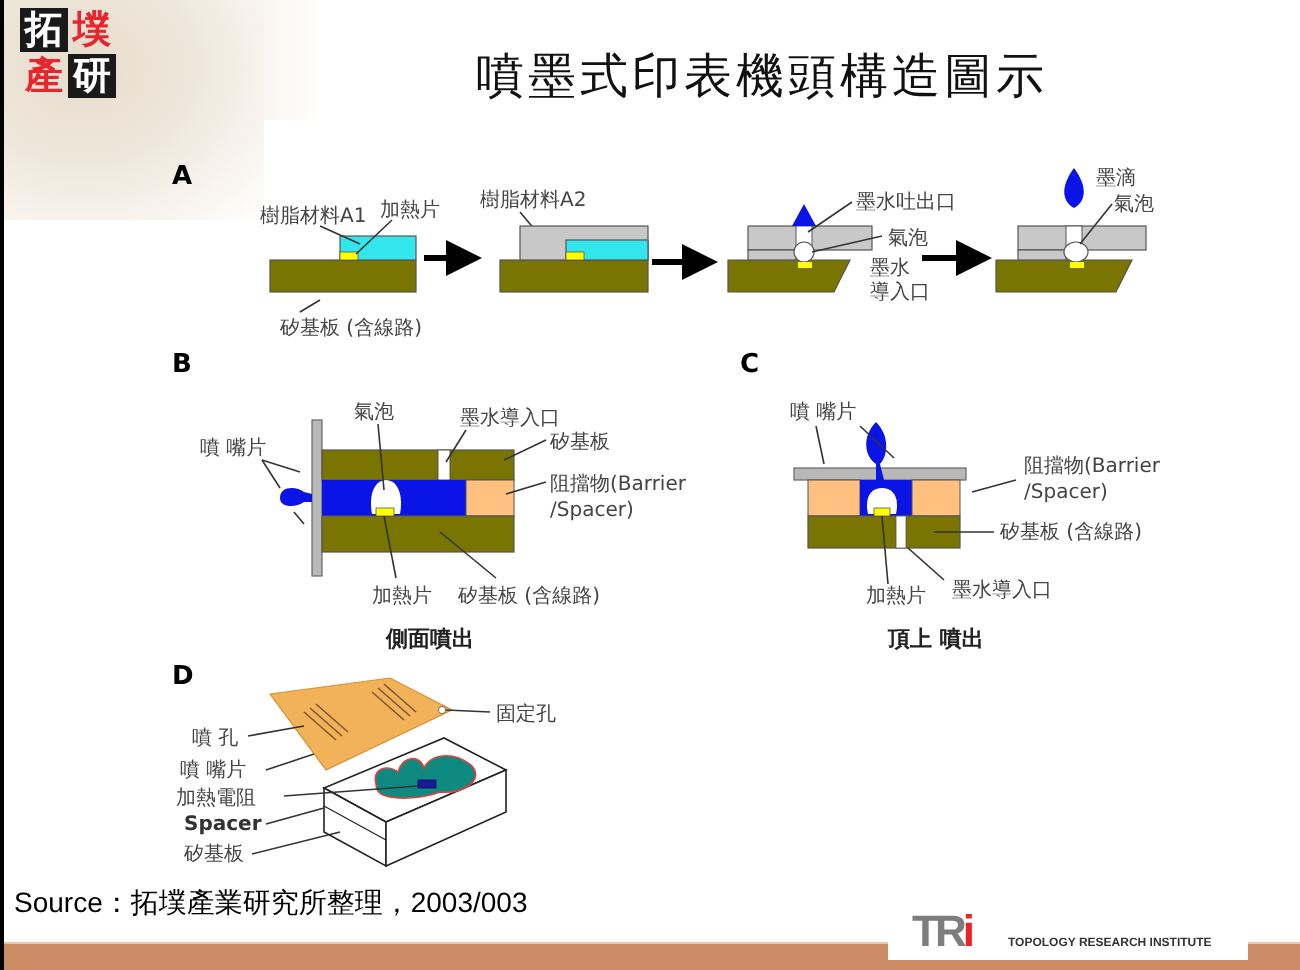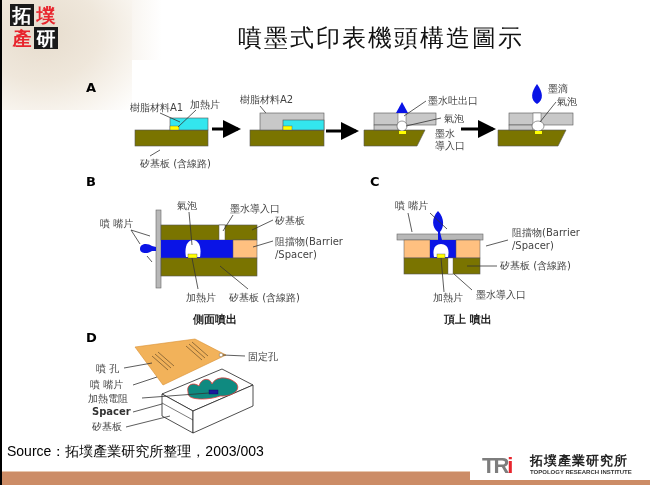--- a/index.html
+++ b/index.html
@@ -27,21 +27,21 @@
   .diagram { position: absolute; left: 0; top: 0; width: 650px; height: 485px; }
   .source {
     position: absolute; left: 7px; top: 443px; font-size: 14px; color: #000;
     font-family: "Liberation Sans", sans-serif;
   }
   .bottom-band {
     position: absolute; left: 2px; top: 471px; width: 648px; height: 14px;
     background: #cc8c66;
     border-top: 1px solid #e8c7ae;
   }
-  .tri-logo { position: absolute; left: 470px; top: 450px; width: 180px; height: 30px; background: #fff; }
+  .tri-logo { position: absolute; left: 444px; top: 450px; width: 180px; height: 30px; background: #fff; }
   .tri-mark { position: absolute; left: 12px; top: 3px; font-size: 22px; font-weight: bold; color: #7d7d7d; letter-spacing: -2px; font-family: "Liberation Sans", sans-serif; }
   .tri-mark .i { color: #e8252d; }
   .tri-cn { position: absolute; left: 60px; top: 2px; font-size: 13px; font-weight: bold; color: #222; letter-spacing: 1px; font-family: "DejaVu Serif", serif; }
   .tri-en { position: absolute; left: 60px; top: 19px; font-size: 6px; font-weight: bold; color: #333; font-family: "Liberation Sans", sans-serif; }
   svg text { font-family: "DejaVu Sans", "Liberation Sans", sans-serif; }
 </style>
 </head>
 <body>
 
 <div class="left-border"></div>
@@ -219,15 +219,14 @@
     <line x1="126" y1="427" x2="170" y2="416" stroke="#333" stroke-width="0.8"></line>
   </g>
 </svg>
 
 <div class="source">Source：拓墣產業研究所整理，2003/003</div>
 
 <div class="bottom-band"></div>
 
 <div class="tri-logo">
   <span class="tri-mark"><span>TR</span><span class="i">i</span></span>
-  <span class="tri-cn">拓墣產業研究所</span>
   <span class="tri-en">TOPOLOGY RESEARCH INSTITUTE</span>
 </div>
 
 </body></html>

